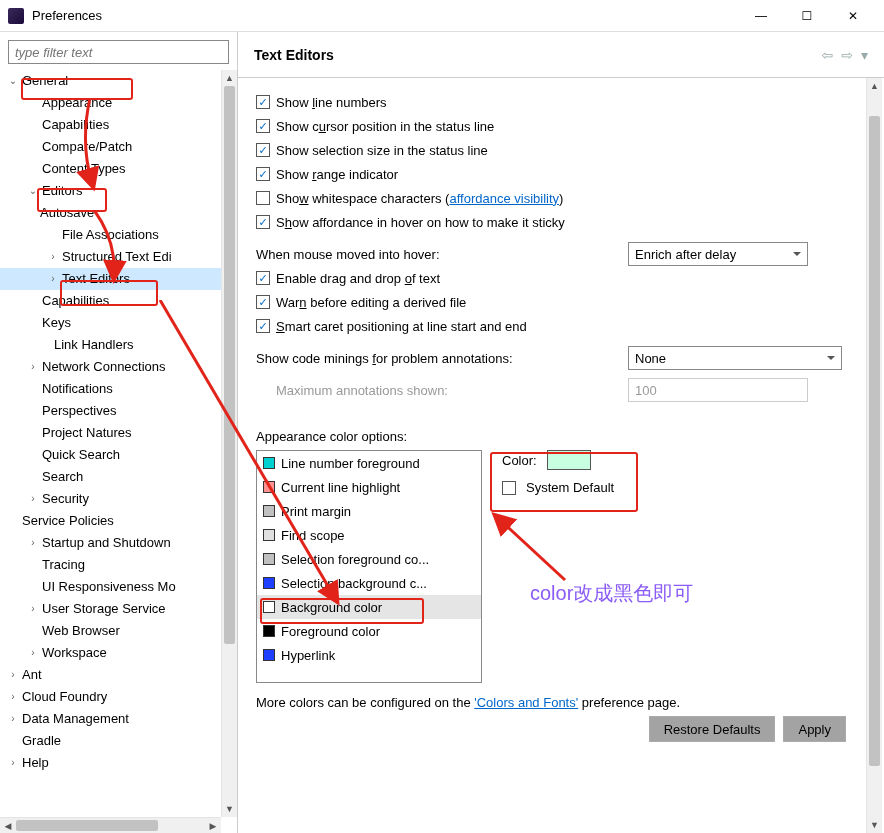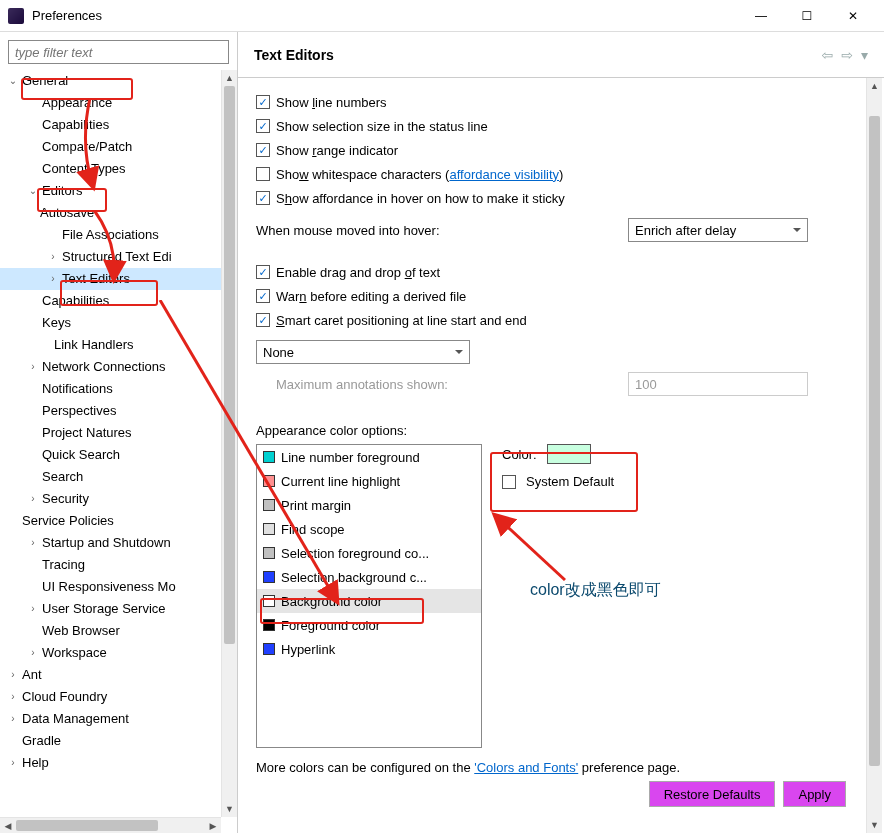--- a/index.html
+++ b/index.html
@@ -157,56 +157,56 @@
   border:4px solid transparent; border-top-color:#555;
 }
 .disabled { color:#999; }
 .num-input {
   border:1px solid #ccc; height:24px; padding:2px 6px; background:#fff;
   color:#999; width:180px; display:inline-flex; align-items:center;
 }
 .section-label { margin-top:27px; margin-bottom:6px; display:block; }
 .color-layout { display:flex; gap:20px; align-items:flex-start; }
 .color-list {
-  border:1px solid #888; width:226px; height:304px; overflow:hidden;
+  border:1px solid #888; width:226px; height:233px; overflow:hidden;
   background:#fff;
 }
 .color-list .item {
   display:flex; align-items:center; height:24px; padding:0 6px; gap:6px;
 }
 .color-list .item.sel { background:#e5e5e5; }
 .swatch { width:12px; height:12px; border:1px solid #333; }
 .color-side {
   display:flex; flex-direction:column; gap:10px; padding-top:0;
 }
 .color-side .crow { display:flex; align-items:center; gap:10px; }
 .color-well {
   width:44px; height:20px; border:1px solid #555; background:#c8ffe0;
 }
 .more-row { margin-top:12px; }
 .footer {
   border-top:0; padding:6px 18px 10px 0;
   display:flex; justify-content:flex-end; gap:8px;
 }
 .btn {
-  border:1px solid #aaa; background:#d946ef; padding:4px 14px; height:26px;
+  border:1px solid #aaa; background:#a3a3a3; padding:4px 14px; height:26px;
   display:inline-flex; align-items:center; font-size:13px;
 }
 .right-vscroll {
   position:absolute; top:46px; bottom:0; right:2px; width:16px;
   background:#f0f0f0; border-left:1px solid #e4e4e4;
   display:flex; flex-direction:column;
 }
 .right-vscroll .arrow{height:16px;display:flex;align-items:center;justify-content:center;font-size:9px;color:#555;}
 .right-vscroll .track{flex:1;position:relative;}
 .right-vscroll .thumb{position:absolute;left:2px;right:2px;top:3%;height:90%;background:#c2c2c2;border-radius:2px;}
 
 
 .redbox { position:absolute; border:2px solid #e2231a; border-radius:3px; pointer-events:none; }
-.ann-text { position:absolute; color:#0c4a6e; font-size:16px; font-family:"Microsoft YaHei","SimSun",sans-serif; pointer-events:none; }
+.ann-text { position:absolute; color:#8b5cf6; font-size:20px; font-family:"Microsoft YaHei","SimSun",sans-serif; pointer-events:none; }
 
 
 .arrow-svg { position:absolute; pointer-events:none; }
 
 u { text-decoration: underline; }
 </style>
 </head>
 <body>
 
 <div class="titlebar">
@@ -381,20 +381,24 @@
       </span>
     </div>
 
     <div class="right-body">
       <div class="chk-row">
           <span class="chk checked"></span>
           <span><span>Show </span><u>l</u><span>ine numbers</span></span>
         </div>
       <div class="chk-row">
           <span class="chk checked"></span>
+          <span><span>Show c</span><u>u</u><span>rsor position in the status line</span></span>
+        </div>
+      <div class="chk-row">
+          <span class="chk checked"></span>
           <span>Show selection size in the status line</span>
         </div>
       <div class="chk-row">
           <span class="chk checked"></span>
           <span><span>Show </span><u>r</u><span>ange indicator</span></span>
         </div>
       <div class="chk-row">
           <span class="chk"></span>
           <span><span>Sho</span><u>w</u><span> whitespace characters (</span><span class="link">affordance visibility</span><span>)</span></span>
         </div>
@@ -403,34 +407,35 @@
           <span><span>S</span><u>h</u><span>ow affordance in hover on how to make it sticky</span></span>
         </div>
 
       <div class="field-row">
         <span class="flabel">When mouse moved into hover:</span>
         <span class="select">
             <span>Enrich after delay</span>
           </span>
       </div>
 
-      <div class="chk-row" style="margin-top:18px;">
+      <div class="chk-row" style="margin-top:0;">
           <span class="chk checked"></span>
           <span><span>Enable drag and drop </span><u>o</u><span>f text</span></span>
         </div>
       <div class="chk-row">
           <span class="chk checked"></span>
           <span><span>War</span><u>n</u><span> before editing a derived file</span></span>
         </div>
       <div class="chk-row">
           <span class="chk checked"></span>
           <span><span></span><u>S</u><span>mart caret positioning at line start and end</span></span>
         </div>
 
       <div class="field-row">
+        <span class="flabel"><span>Show code minings </span><u>f</u><span>or problem annotations:</span></span>
         <span class="select" style="min-width:214px;">
             <span>None</span>
           </span>
       </div>
       <div class="field-row">
         <span class="flabel disabled" style="padding-left:20px;">Maximum annotations shown:</span>
         <span class="num-input">100</span>
       </div>
 
       <span class="section-label">Appearance color options:</span>

